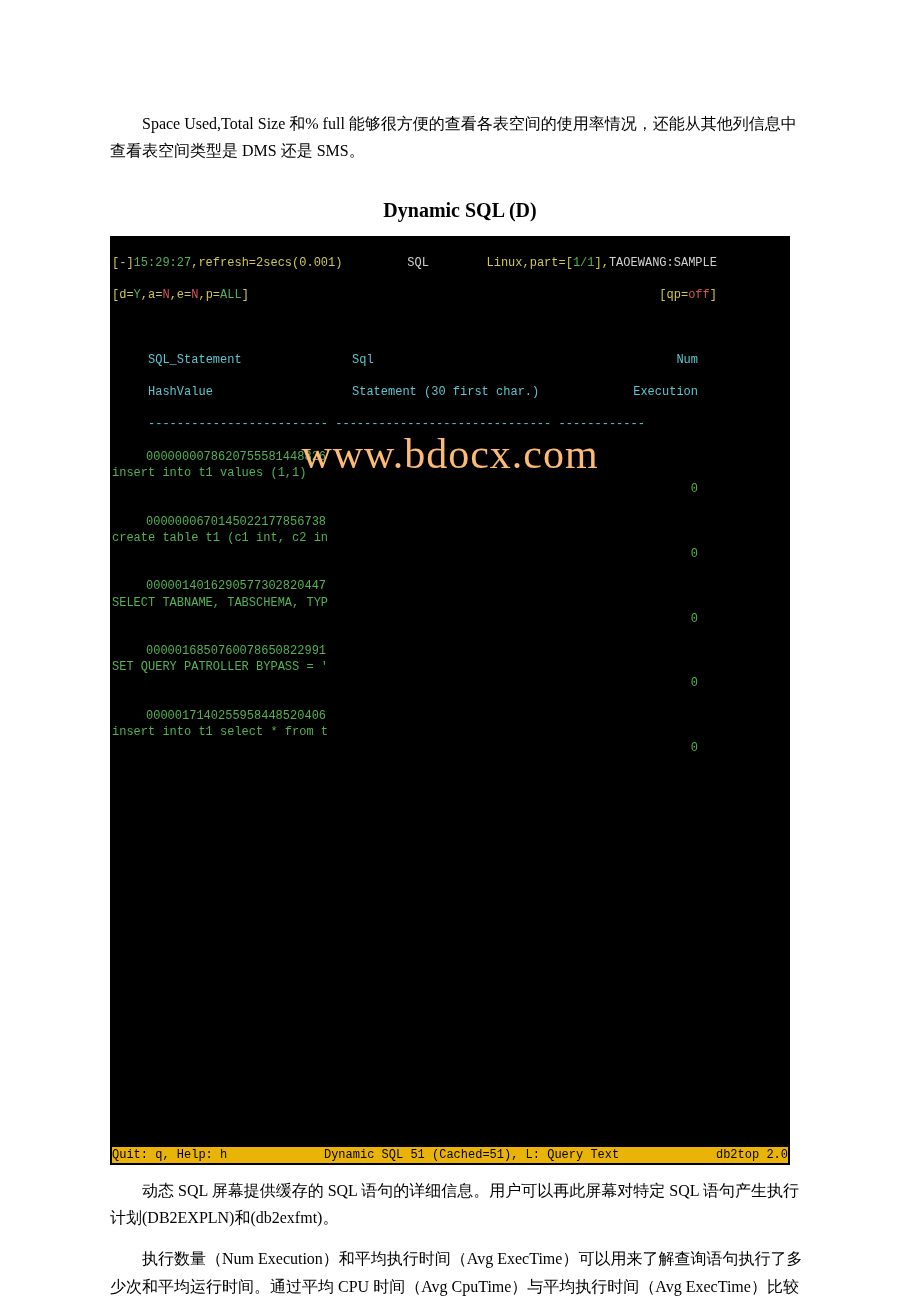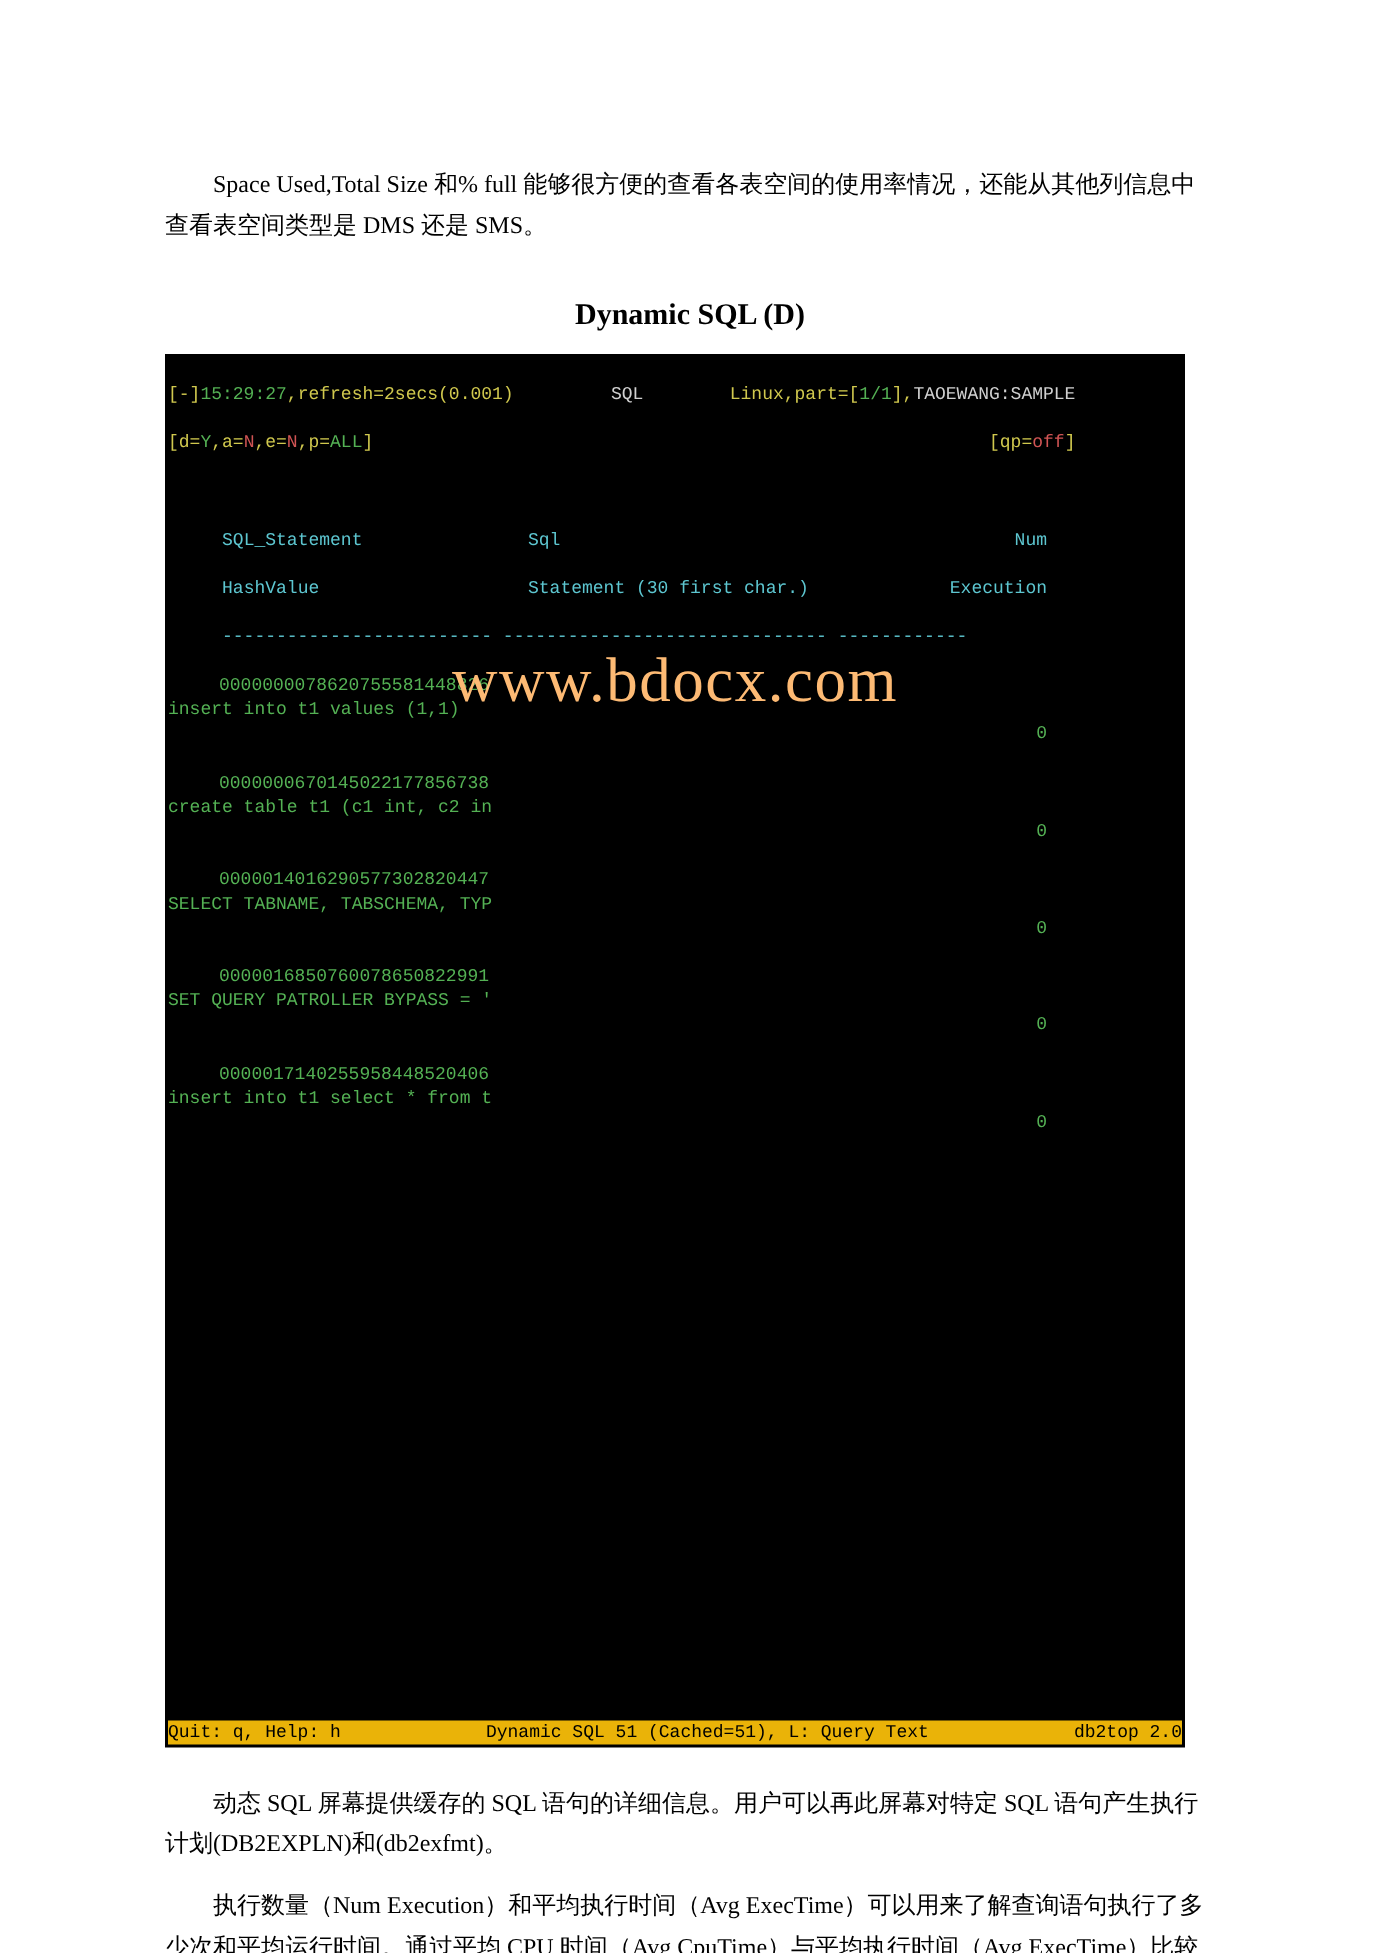--- a/index.html
+++ b/index.html
@@ -38,21 +38,21 @@
     font-family: "Times New Roman", serif;
   }
   .terminal {
     background: #000000;
     font-family: "Courier New", monospace;
     font-size: 12px;
     color: #54b154;
     padding: 2px 2px;
     white-space: pre;
     line-height: 1.35;
-    margin: 0 0 24px 0;
+    margin: 0 0 12px 0;
     width: 680px;
     box-sizing: border-box;
     position: relative;
     overflow: hidden;
   }
   .term-yellow { color: #d0c84e; }
   .term-green  { color: #54b154; }
   .term-white  { color: #d0d0d0; }
   .term-red    { color: #d05454; }
   .term-dashes { color: #5dc6d0; }

